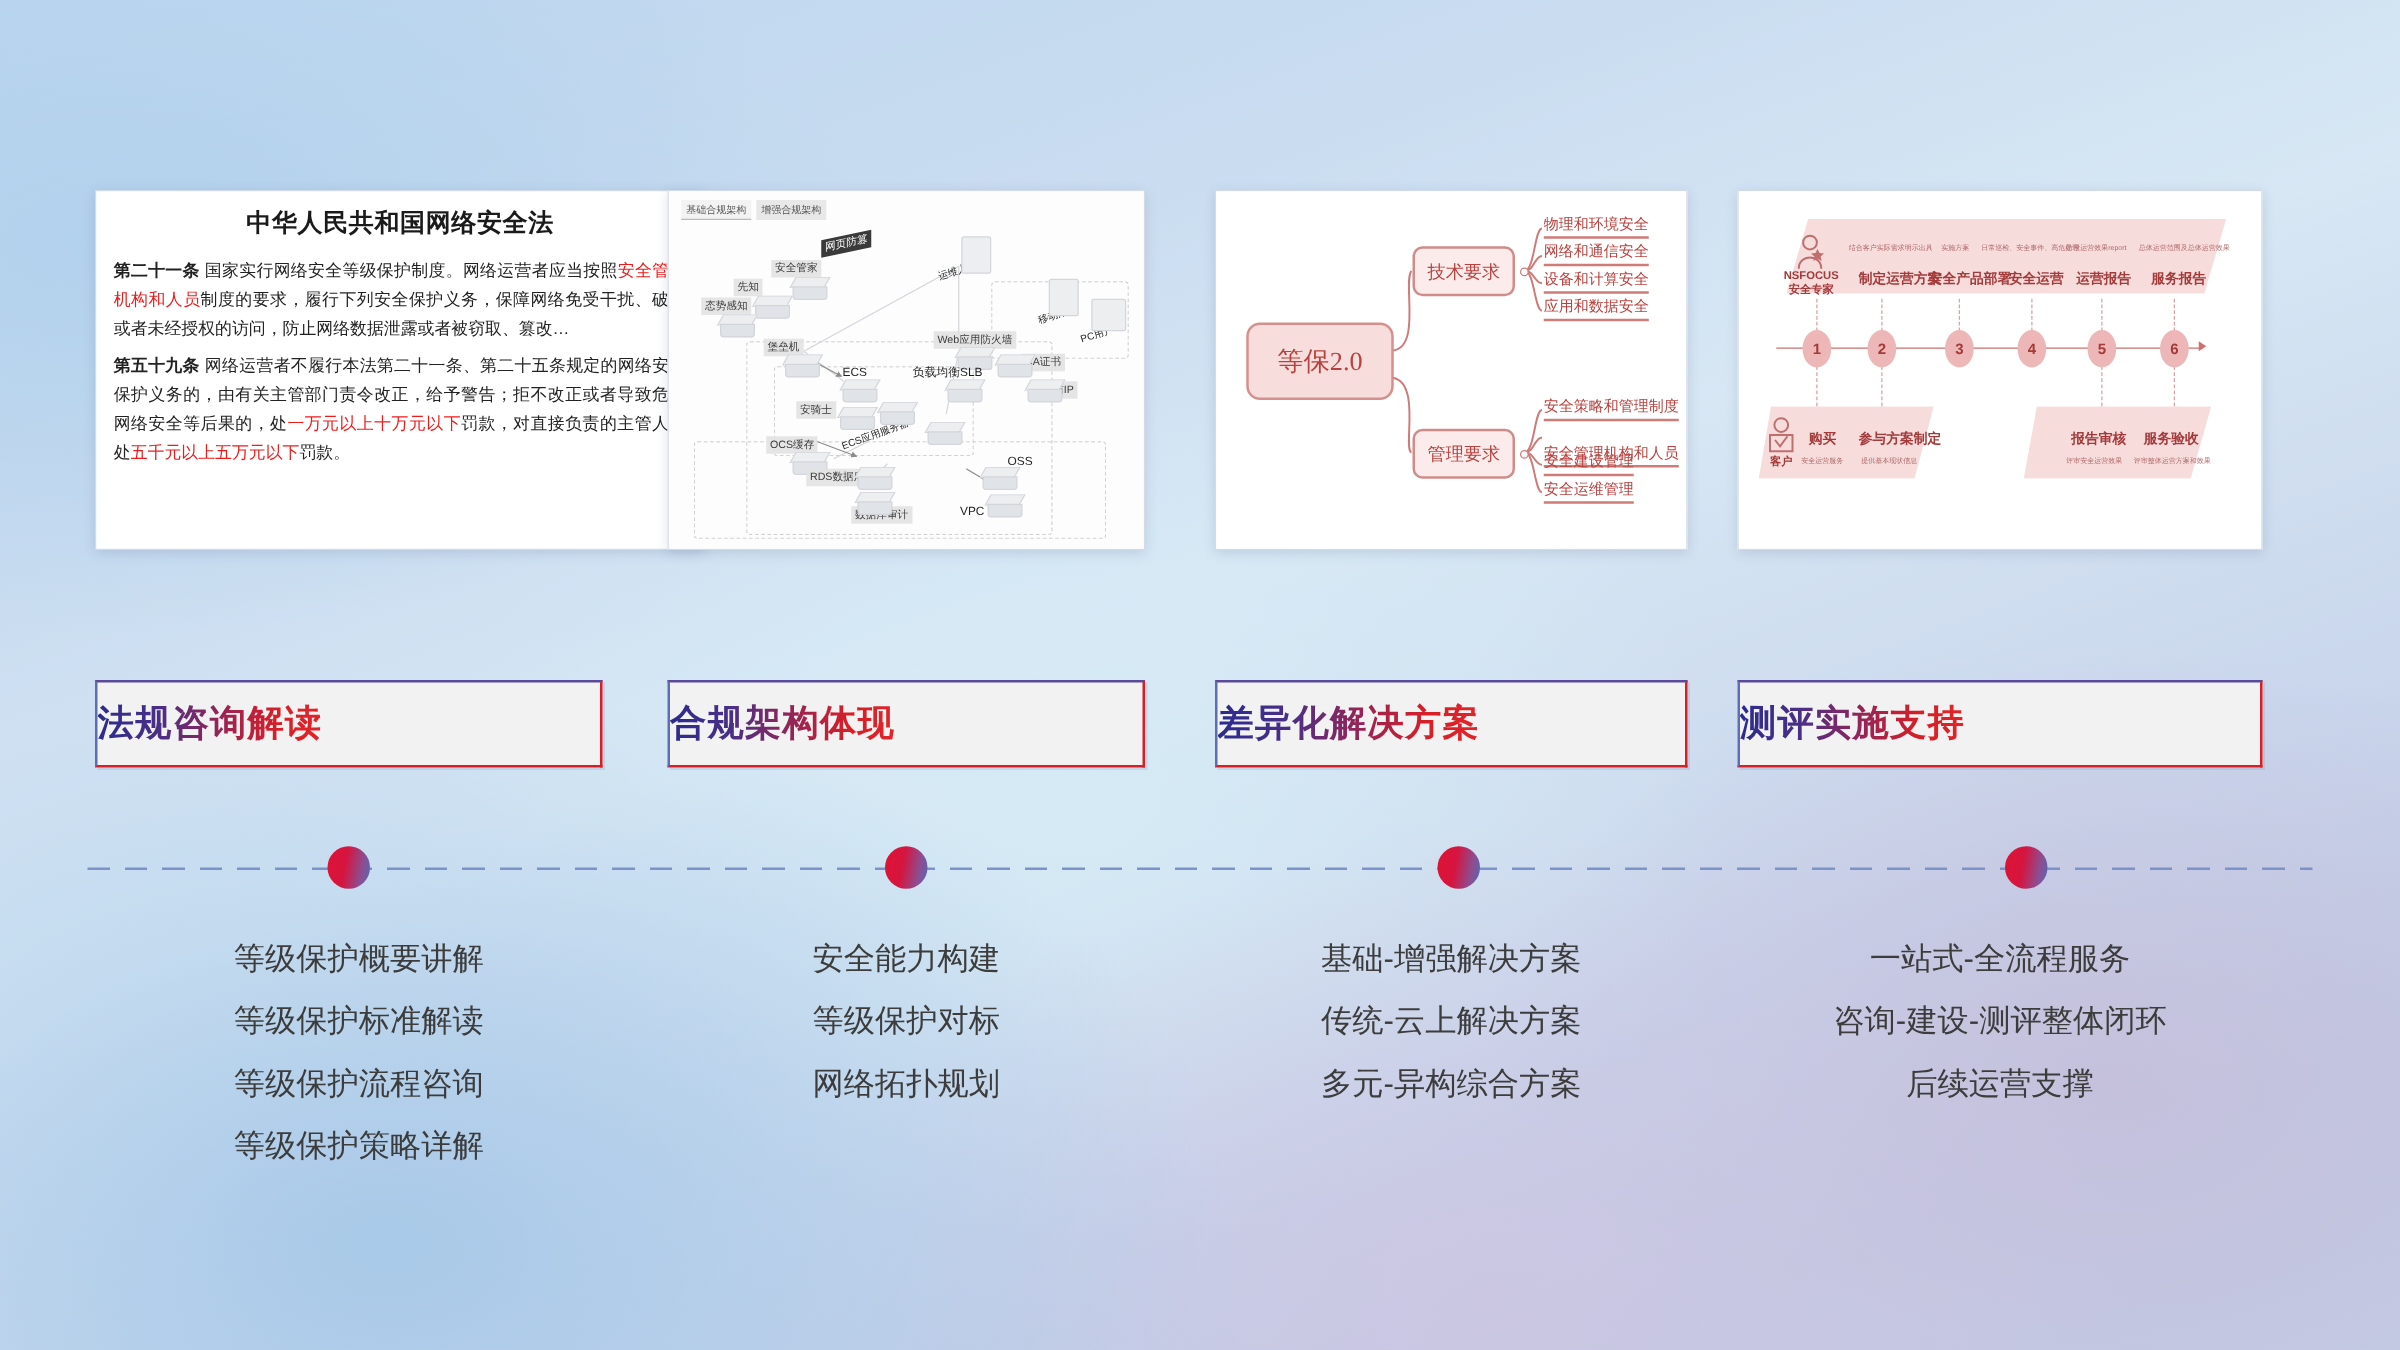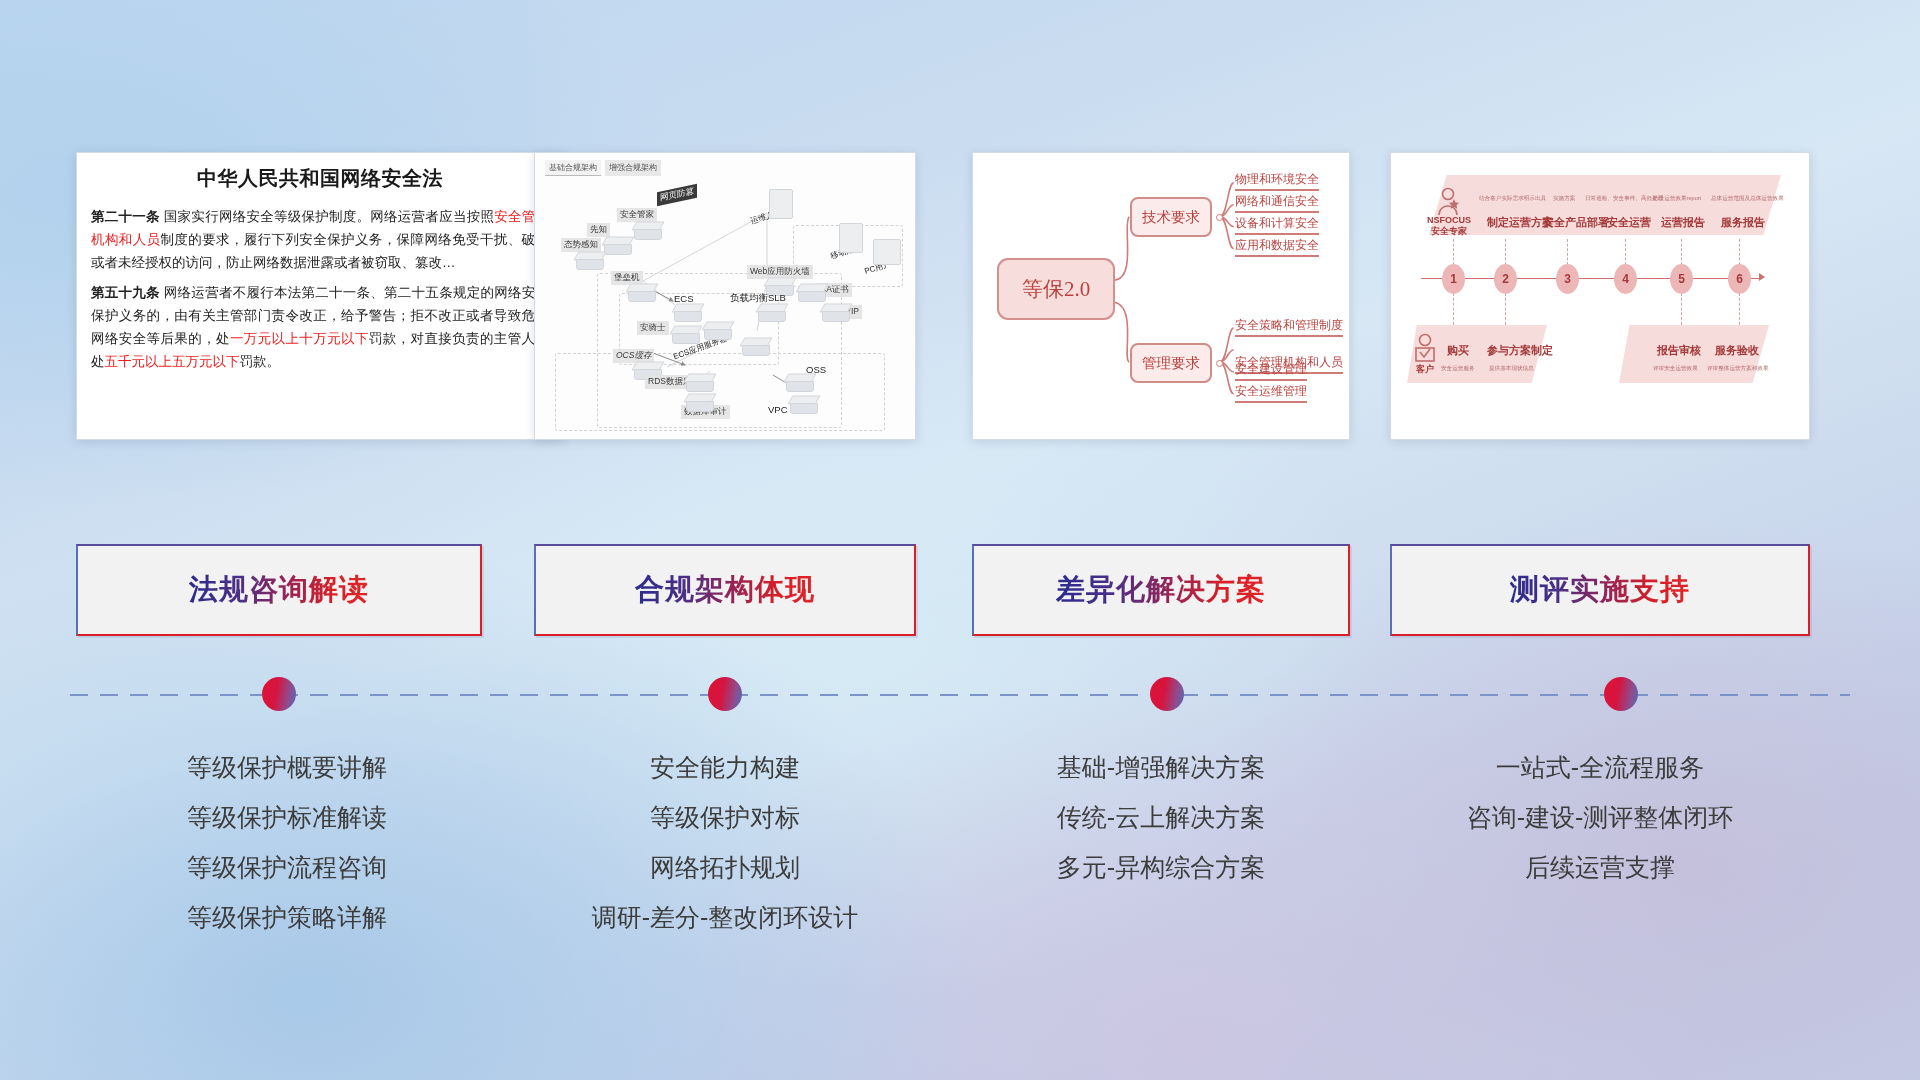--- a/index.html
+++ b/index.html
@@ -92,24 +92,24 @@
   .flow .step { position:absolute; width:23px; height:30px; border-radius:50%;
       background:#eeb7b7; color:#a43a3a; font-size:12px; font-weight:bold;
       display:flex; align-items:center; justify-content:center; top:111px; }
   .flow .stem { position:absolute; width:0; border-left:1px dashed #dda0a0; }
   .flow .ttl  { position:absolute; font-size:11px; font-weight:bold; color:#a43a3a; white-space:nowrap; }
   .flow .sub  { position:absolute; font-size:5.6px; color:#b06a6a; white-space:nowrap; }
   .flow .who  { position:absolute; font-size:9px; font-weight:bold; color:#a43a3a; text-align:center; }
 
   
   .heads { position:absolute; top:544px; left:0; width:1920px; height:92px; }
-  .head { position:absolute; top:0; height:92px; background:#f2f2f2;
+  .head { position:absolute; top:0; height:70px; background:#f2f2f2;
           border:2px solid #d81f26; border-top-color:#5a4a9a; border-left-color:#5a6db5;
           box-shadow:2px 2px 0 rgba(120,130,170,.18);
-          display:flex; align-items:center; justify-content:center; }
+          display:flex; align-items:center; }
   .head span { font-size:29px; font-weight:bold; letter-spacing:1px;
       background:linear-gradient(90deg,#2b2b8f 0%,#4b2f86 28%,#9b2352 56%,#d81f26 80%,#e0242a 100%);
       -webkit-background-clip:text; background-clip:text; color:transparent; }
   .head.h1 { left:76px;   width:406px; }
   .head.h2 { left:534px;  width:382px; }
   .head.h3 { left:972px;  width:378px;font-family:Liberation Serif, serif; }
   .head.h4 { left:1390px; width:420px; }
 
   
   .rail { position:absolute; top:694px; left:70px; width:1780px; height:2px;
@@ -214,21 +214,21 @@
             <i class="top"></i>
             <i class="bot"></i>
           </div>
 
         <div class="lbl" style="left:102px;top:168px;">安骑士</div>
         <div class="box3d" style="left:134px;top:170px;">
             <i class="top"></i>
             <i class="bot"></i>
           </div>
 
-        <div class="lbl" style="left:78px;top:196px;font-style:italic;">OCS缓存</div>
+        <div class="lbl" style="left:78px;top:196px;">OCS缓存</div>
         <div class="box3d" style="left:96px;top:206px;">
             <i class="top"></i>
             <i class="bot"></i>
           </div>
 
         <div class="lbl" style="left:110px;top:222px;">RDS数据库</div>
         <div class="box3d" style="left:148px;top:218px;">
             <i class="top"></i>
             <i class="bot"></i>
           </div>
@@ -423,21 +423,20 @@
     <ul class="col l1">
       <li>等级保护概要讲解</li>
       <li>等级保护标准解读</li>
       <li>等级保护流程咨询</li>
       <li>等级保护策略详解</li>
     </ul>
     <ul class="col l2">
       <li>安全能力构建</li>
       <li>等级保护对标</li>
       <li>网络拓扑规划</li>
-      <li>调研-差分-整改闭环设计</li>
     </ul>
     <ul class="col l3">
       <li>基础-增强解决方案</li>
       <li>传统-云上解决方案</li>
       <li>多元-异构综合方案</li>
     </ul>
     <ul class="col l4">
       <li>一站式-全流程服务</li>
       <li>咨询-建设-测评整体闭环</li>
       <li>后续运营支撑</li>

